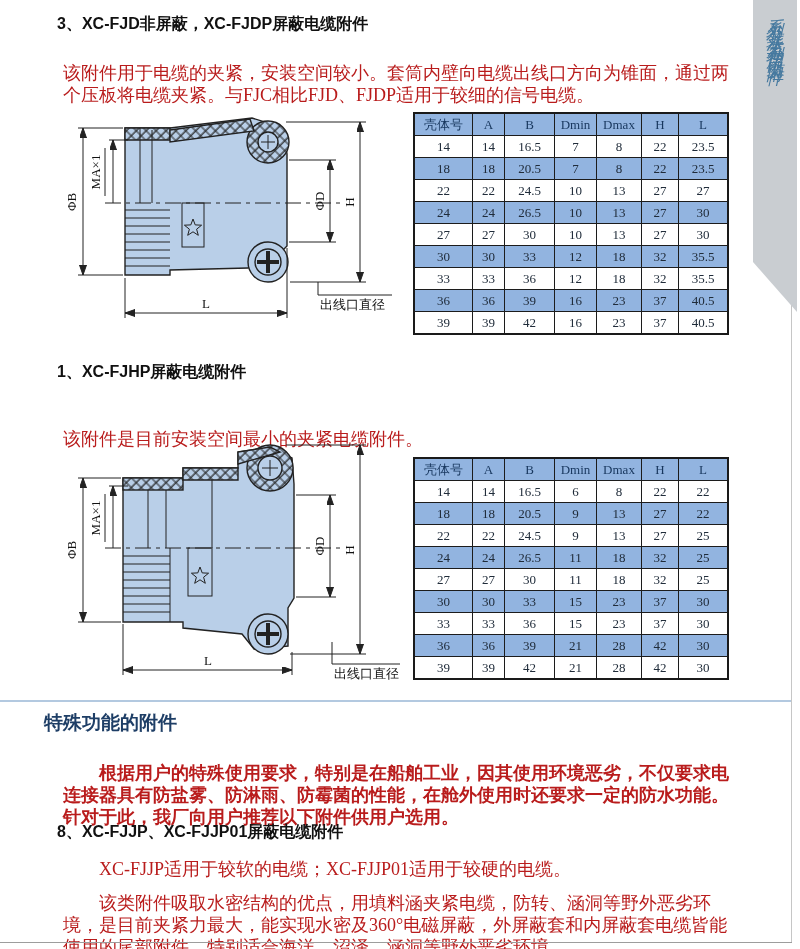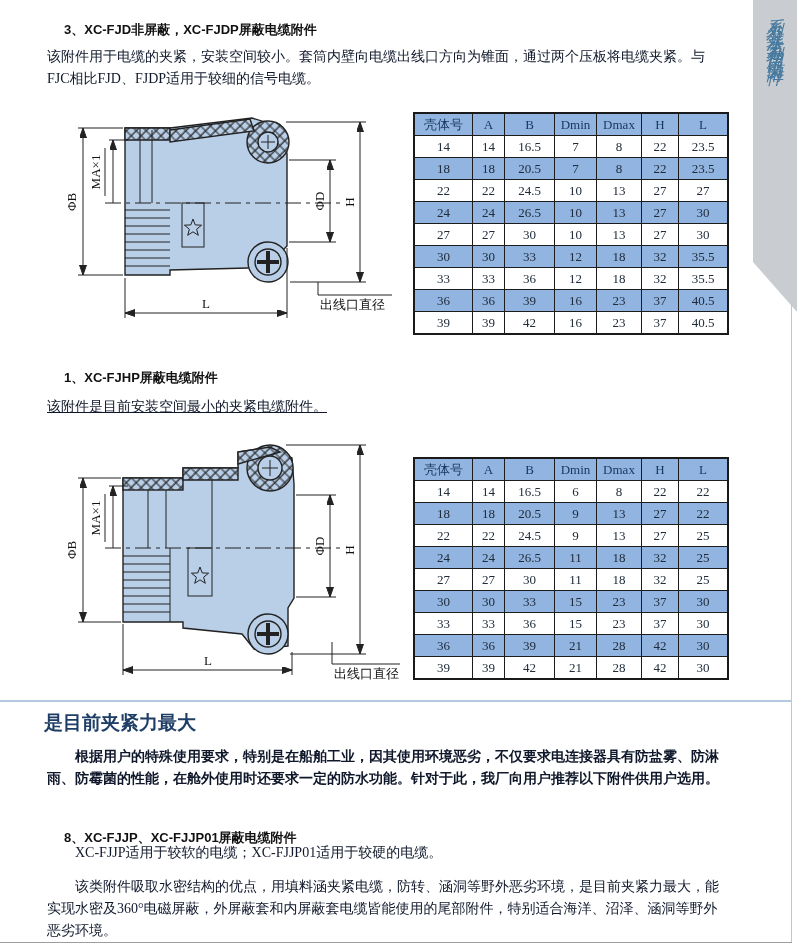--- a/index.html
+++ b/index.html
@@ -8,28 +8,28 @@
   .edge-r{position:absolute;left:791px;top:0;width:1px;height:943px;background:#c6c6c6;}
   .edge-b{position:absolute;left:0;top:942px;width:792px;height:1px;background:#9d9d9d;}
 
   
   .tab{position:absolute;left:753px;top:0;width:44px;height:312px;background:#c9cdd1;
        clip-path:polygon(0 0,100% 0,100% 100%,0 84%);display:flex;justify-content:center;z-index:5;}
   .tab-text{writing-mode:vertical-rl;font-size:16.5px;letter-spacing:4px;color:#46799f;
             font-style:italic;margin-top:5px;font-family:"Liberation Sans",sans-serif;}
 
   .h{position:absolute;font-family:"Liberation Sans","DejaVu Sans",sans-serif;
-     font-weight:700;font-size:13px;color:#111;margin:17px;white-space:nowrap;}
-  .body{position:absolute;font-size:14px;line-height:22px;color:#0f172a;margin:0;}
+     font-weight:700;font-size:16px;color:#111;margin:10px;white-space:nowrap;}
+  .body{position:absolute;font-size:18px;line-height:22px;color:#b91c1c;margin:16px;}
   .indent{text-indent:2em;}
 
   .s3{left:47px;top:4px;}
   .p3a{left:47px;top:46px;width:676px;}
   .s4{left:47px;top:352px;}
-  .p4a{left:47px;top:396px;width:676px;text-decoration:underline;}
+  .p4a{left:47px;top:412px;width:676px;}
 
   .divider{position:absolute;left:0;top:700px;width:792px;height:2px;background:#b3c9e0;}
   .special{position:absolute;left:44px;top:710px;margin:0;font-family:"Liberation Sans",sans-serif;
            font-weight:700;font-size:19px;color:#1e3e66;}
   .p5a{left:47px;top:746px;width:676px;font-weight:bold;}
   .s5{left:47px;top:812px;}
   .p5b{left:47px;top:842px;width:676px;}
   .p5c{left:47px;top:876px;width:678px;}
 
   
@@ -381,21 +381,21 @@
           <td>42</td>
           <td>21</td>
           <td>28</td>
           <td>42</td>
           <td>30</td>
         </tr>
       </tbody>
     </table>
 
   <div class="divider"></div>
-  <h2 class="special">是目前夹紧力最大</h2>
+  <h2 class="special">特殊功能的附件</h2>
   <p class="body indent p5a">根据用户的特殊使用要求，特别是在船舶工业，因其使用环境恶劣，不仅要求电连接器具有防盐雾、防淋雨、防霉菌的性能，在舱外使用时还要求一定的防水功能。针对于此，我厂向用户推荐以下附件供用户选用。</p>
   <h3 class="h s5">8、XC-FJJP、XC-FJJP01屏蔽电缆附件</h3>
   <p class="body indent p5b">XC-FJJP适用于较软的电缆；XC-FJJP01适用于较硬的电缆。</p>
   <p class="body indent p5c">该类附件吸取水密结构的优点，用填料涵夹紧电缆，防转、涵洞等野外恶劣环境，是目前夹紧力最大，能实现水密及360°电磁屏蔽，外屏蔽套和内屏蔽套电缆皆能使用的尾部附件，特别适合海洋、沼泽、涵洞等野外恶劣环境。</p>
 
   <div class="edge-r"></div>
   <div class="edge-b"></div>
 
   <div class="tab">
     <div class="tab-text">系列及其派生系列使用电缆附件</div>

